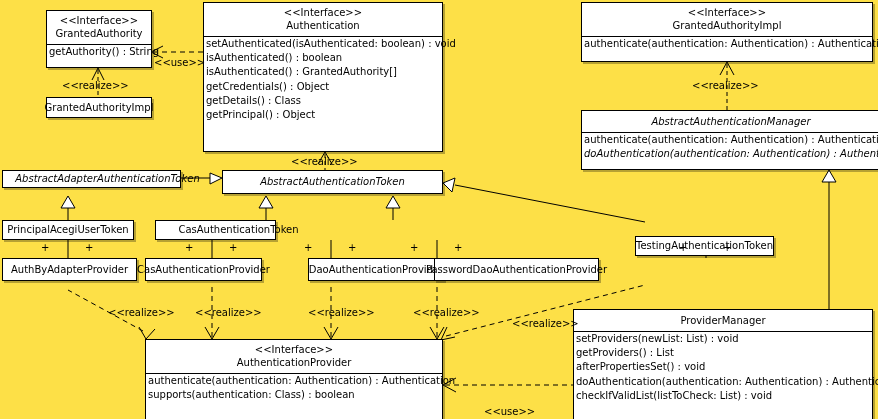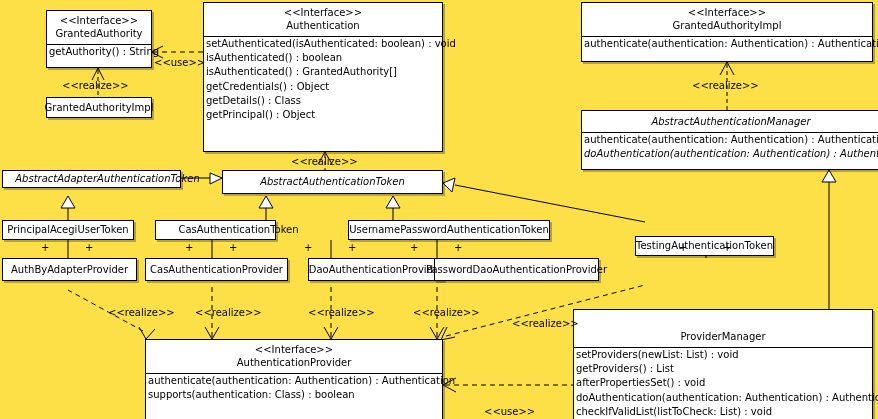--- a/index.html
+++ b/index.html
@@ -228,33 +228,30 @@
   </div>
 
   <div class="uml simple" style="left:2px; top:220px; width:132px; height:20px;">
     <div class="name">PrincipalAcegiUserToken</div>
   </div>
 
   <div class="uml simple" style="left:155px; top:220px; width:121px; height:20px;padding-left:46px;">
     <div class="name">CasAuthenticationToken</div>
   </div>
 
-  <div class="uml simple" style="left:348px; top:220px; width:202px; height:20px;">
-    <div class="name">UsernamePasswordAuthenticationToken</div>
-  </div>
 
   <div class="uml simple" style="left:635px; top:236px; width:139px; height:20px;">
     <div class="name">TestingAuthenticationToken</div>
   </div>
 
   <div class="uml simple" style="left:2px; top:258px; width:135px; height:23px;">
     <div class="name">AuthByAdapterProvider</div>
   </div>
 
-  <div class="uml simple" style="left:145px; top:258px; width:143px; height:23px;">
+  <div class="uml simple" style="left:145px; top:258px; width:117px; height:23px;">
     <div class="name">CasAuthenticationProvider</div>
   </div>
 
   <div class="uml simple" style="left:308px; top:258px; width:136px; height:23px;">
     <div class="name">DaoAuthenticationProvider</div>
   </div>
 
   <div class="uml simple" style="left:434px; top:258px; width:165px; height:23px;">
     <div class="name">PasswordDaoAuthenticationProvider</div>
   </div>
@@ -264,21 +261,21 @@
     <div class="stereo">&lt;&lt;Interface&gt;&gt;</div>
     <div class="name">AuthenticationProvider</div>
     <div class="sep"></div>
     <div class="ops">
       <div class="op">authenticate(authentication: Authentication) : Authentication</div>
       <div class="op">supports(authentication: Class) : boolean</div>
     </div>
   </div>
 
   <div class="uml" style="left:573px; top:309px; width:300px; height:112px;">
-    <div class="name" style="padding-top:4px;margin-top:16px;">ProviderManager</div>
+    <div class="name" style="padding-top:4px;">ProviderManager</div>
     <div class="sep"></div>
     <div class="ops">
       <div class="op">setProviders(newList: List) : void</div>
       <div class="op">getProviders() : List</div>
       <div class="op">afterPropertiesSet() : void</div>
       <div class="op">doAuthentication(authentication: Authentication) : Authentication</div>
       <div class="op">checkIfValidList(listToCheck: List) : void</div>
     </div>
   </div>
 

